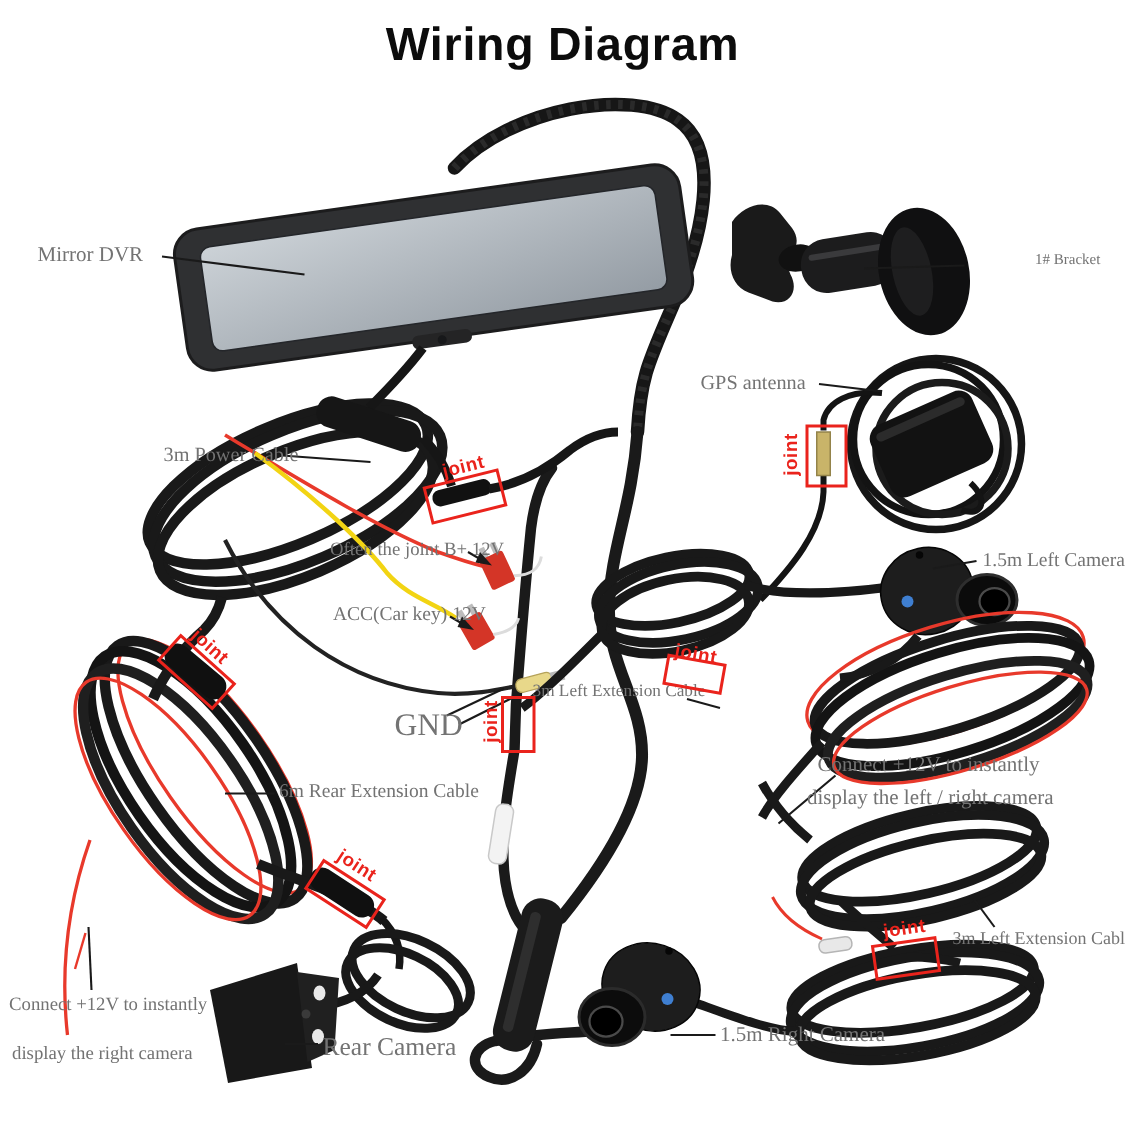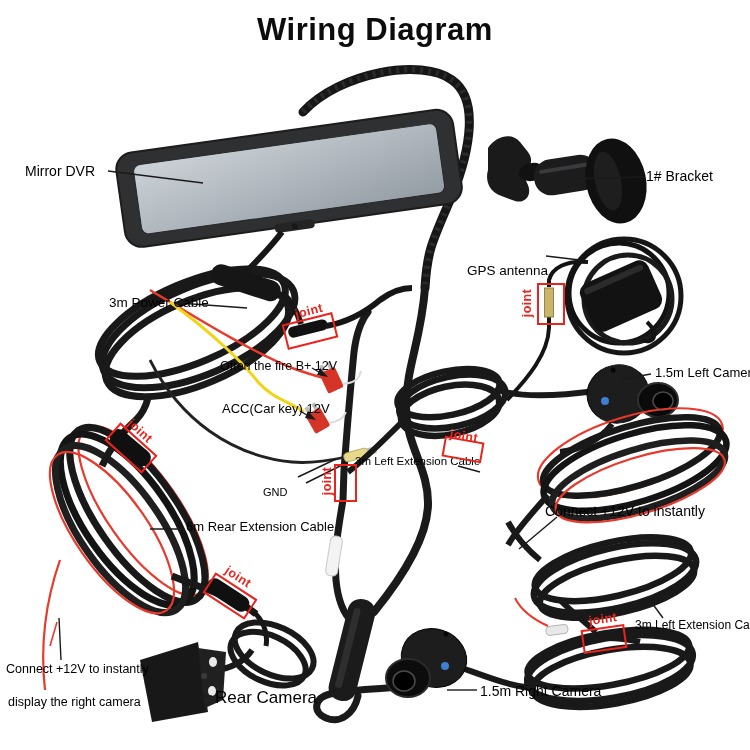--- a/index.html
+++ b/index.html
@@ -1,21 +1,21 @@
 <!DOCTYPE html>
 <html><head>
 <meta charset="utf-8">
 <style>
   html,body{margin:0;padding:0;background:#fff;}
   .canvas{position:relative;width:750px;height:750px;background:#ffffff;
           font-family:"Liberation Sans",sans-serif;overflow:hidden;}
   .art{position:absolute;left:0;top:0;}
   .title{position:absolute;top:12px;left:0;width:100%;text-align:center;
          font-size:31px;font-weight:700;color:#0c0c0c;letter-spacing:.5px;}
-  .lbl{position:absolute;color:#000000;white-space:nowrap;line-height:1.15;}
+  .lbl{position:absolute;color:#737373;white-space:nowrap;line-height:1.15;font-family:Liberation Serif, serif;}
   .joint-box{position:absolute;border:2px solid #ea231c;background:transparent;}
   .joint-text{position:absolute;color:#ea231c;font-weight:700;font-size:12.5px;
               letter-spacing:.4px;white-space:nowrap;}
 </style>
 </head>
 <body>
 
 <div class="canvas">
 
   <svg class="art" width="750" height="750" viewBox="0 0 750 750">
@@ -232,30 +232,31 @@
       <line x1="61" y1="660" x2="59" y2="618"></line>
     </g>
     <line x1="50" y1="646" x2="57" y2="622" stroke="#e8392b" stroke-width="1.6"></line>
     <polygon points="328,377 317,375 320,368" fill="#1a1a1a"></polygon>
     <polygon points="316,420 305,418 308,411" fill="#1a1a1a"></polygon>
   </svg>
 
   <div class="title">Wiring Diagram</div>
 
   <div class="lbl" style="left:25px;top:163px;font-size:14px;">Mirror DVR</div>
-  <div class="lbl" style="left:646px;top:168px;font-size:14px;">1# Bracket</div>
-  <div class="lbl" style="left:467px;top:247px;font-size:13.5px;margin-top:16px;">GPS antenna</div>
+  <div class="lbl" style="left:646px;top:168px;font-size:10px;padding-left:44px;">1# Bracket</div>
+  <div class="lbl" style="left:467px;top:247px;font-size:13.5px;">GPS antenna</div>
   <div class="lbl" style="left:83px;top:295px;font-size:13.5px;margin-left:26px;">3m Power Cable</div>
-  <div class="lbl" style="left:220px;top:359px;font-size:12.5px;">Often the fire B+ 12V</div>
+  <div class="lbl" style="left:220px;top:359px;font-size:12.5px;">Often the joint B+ 12V</div>
   <div class="lbl" style="left:222px;top:402px;font-size:13px;">ACC(Car key) 12V</div>
-  <div class="lbl" style="left:263px;top:486px;font-size:11px;">GND</div>
+  <div class="lbl" style="left:263px;top:471px;font-size:21px;">GND</div>
   <div class="lbl" style="left:355px;top:455px;font-size:11.5px;">3m Left Extension Cable</div>
   <div class="lbl" style="left:186px;top:520px;font-size:13px;">6m Rear Extension Cable</div>
   <div class="lbl" style="left:655px;top:366px;font-size:13px;">1.5m Left Camera</div>
   <div class="lbl" style="left:545px;top:503px;font-size:14px;">Connect +12V to instantly</div>
+  <div class="lbl" style="left:538px;top:525px;font-size:14px;">display the left / right camera</div>
   <div class="lbl" style="left:635px;top:619px;font-size:12px;">3m Left Extension Cable</div>
   <div class="lbl" style="left:480px;top:683px;font-size:14px;">1.5m Right Camera</div>
   <div class="lbl" style="left:215px;top:688px;font-size:17px;">Rear Camera</div>
   <div class="lbl" style="left:6px;top:662px;font-size:12.5px;">Connect +12V to instantly</div>
   <div class="lbl" style="left:8px;top:695px;font-size:12.5px;">display the right camera</div>
 
   <div class="joint-box" style="left:537px;top:283px;width:24px;height:38px;"></div>
   <div class="joint-box" style="left:284px;top:318px;width:48px;height:22px;transform:rotate(-14deg);"></div>
   <div class="joint-box" style="left:334px;top:464px;width:19px;height:34px;"></div>
   <div class="joint-box" style="left:106px;top:436px;width:46px;height:20px;transform:rotate(42deg);"></div>

